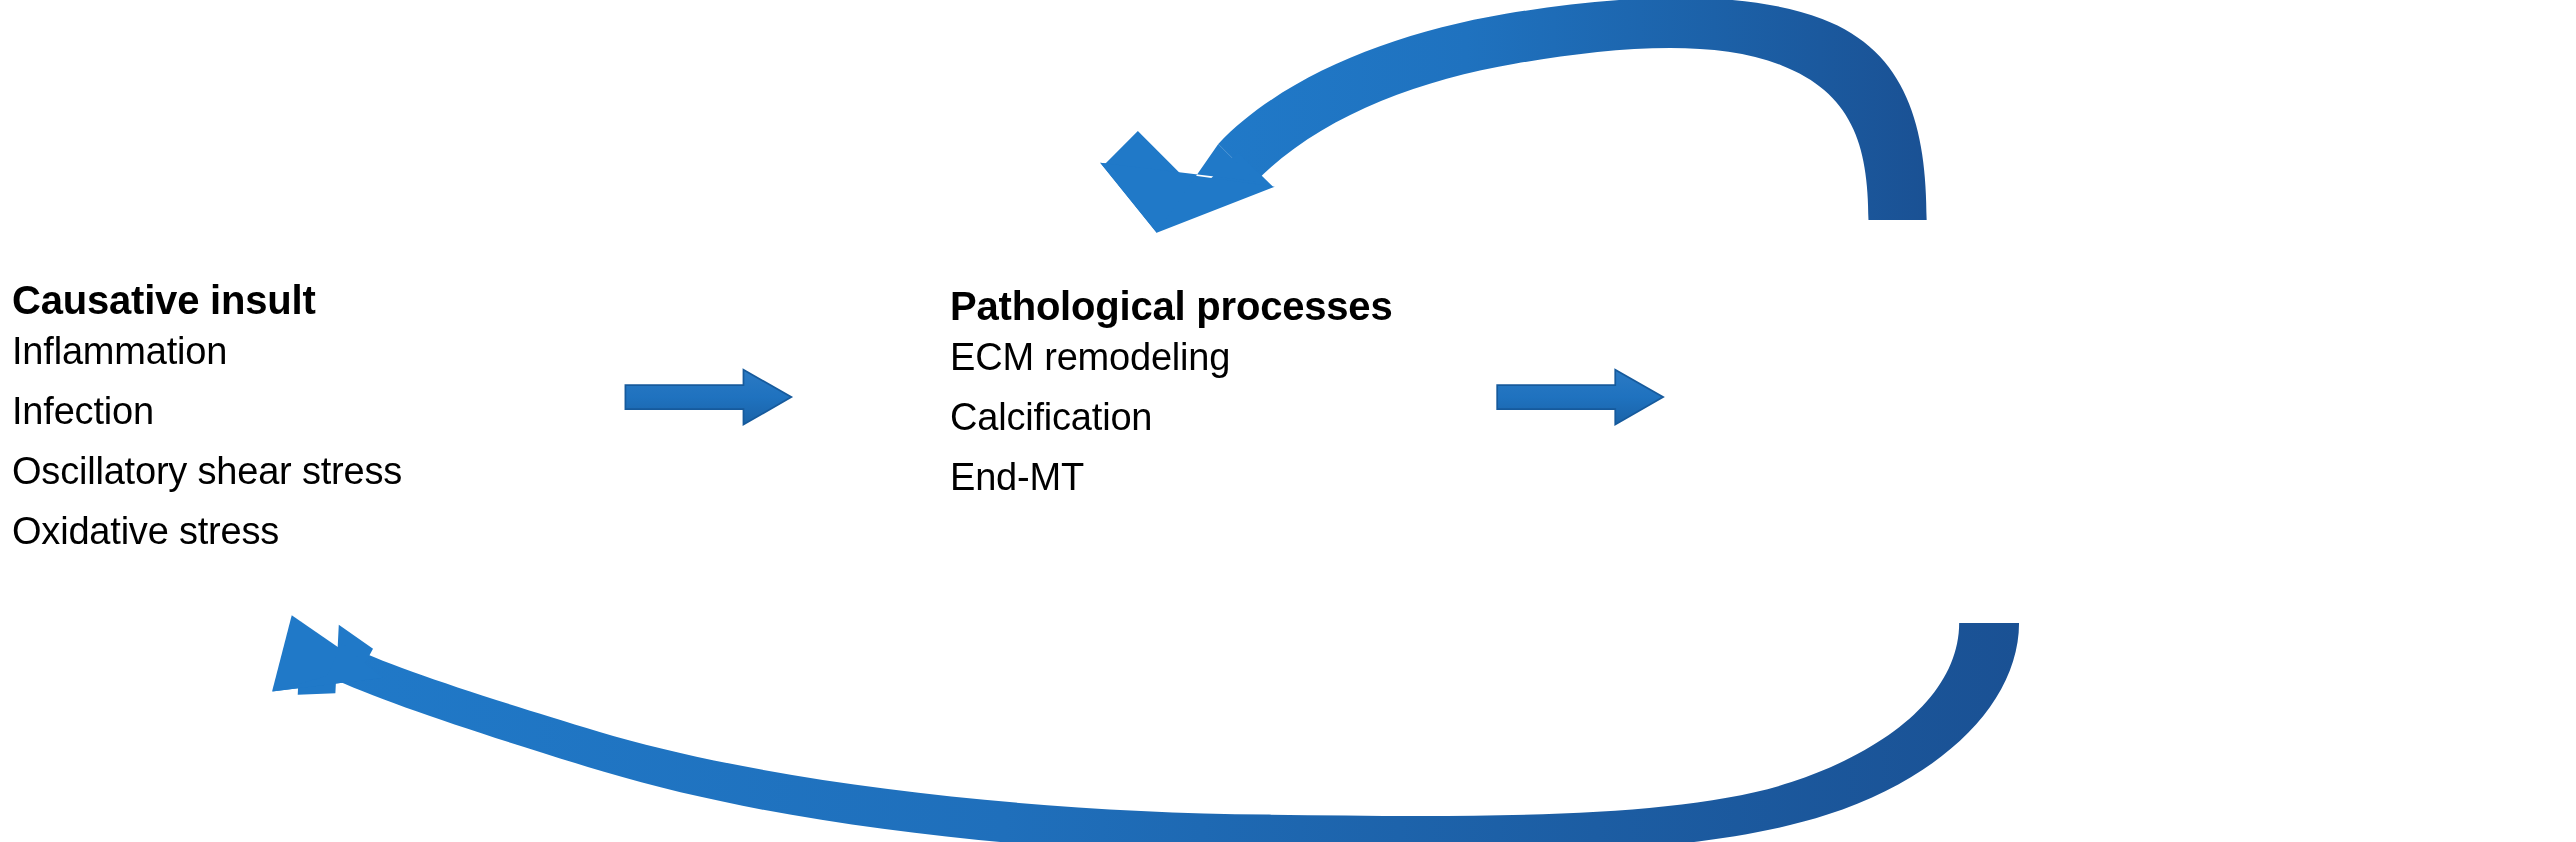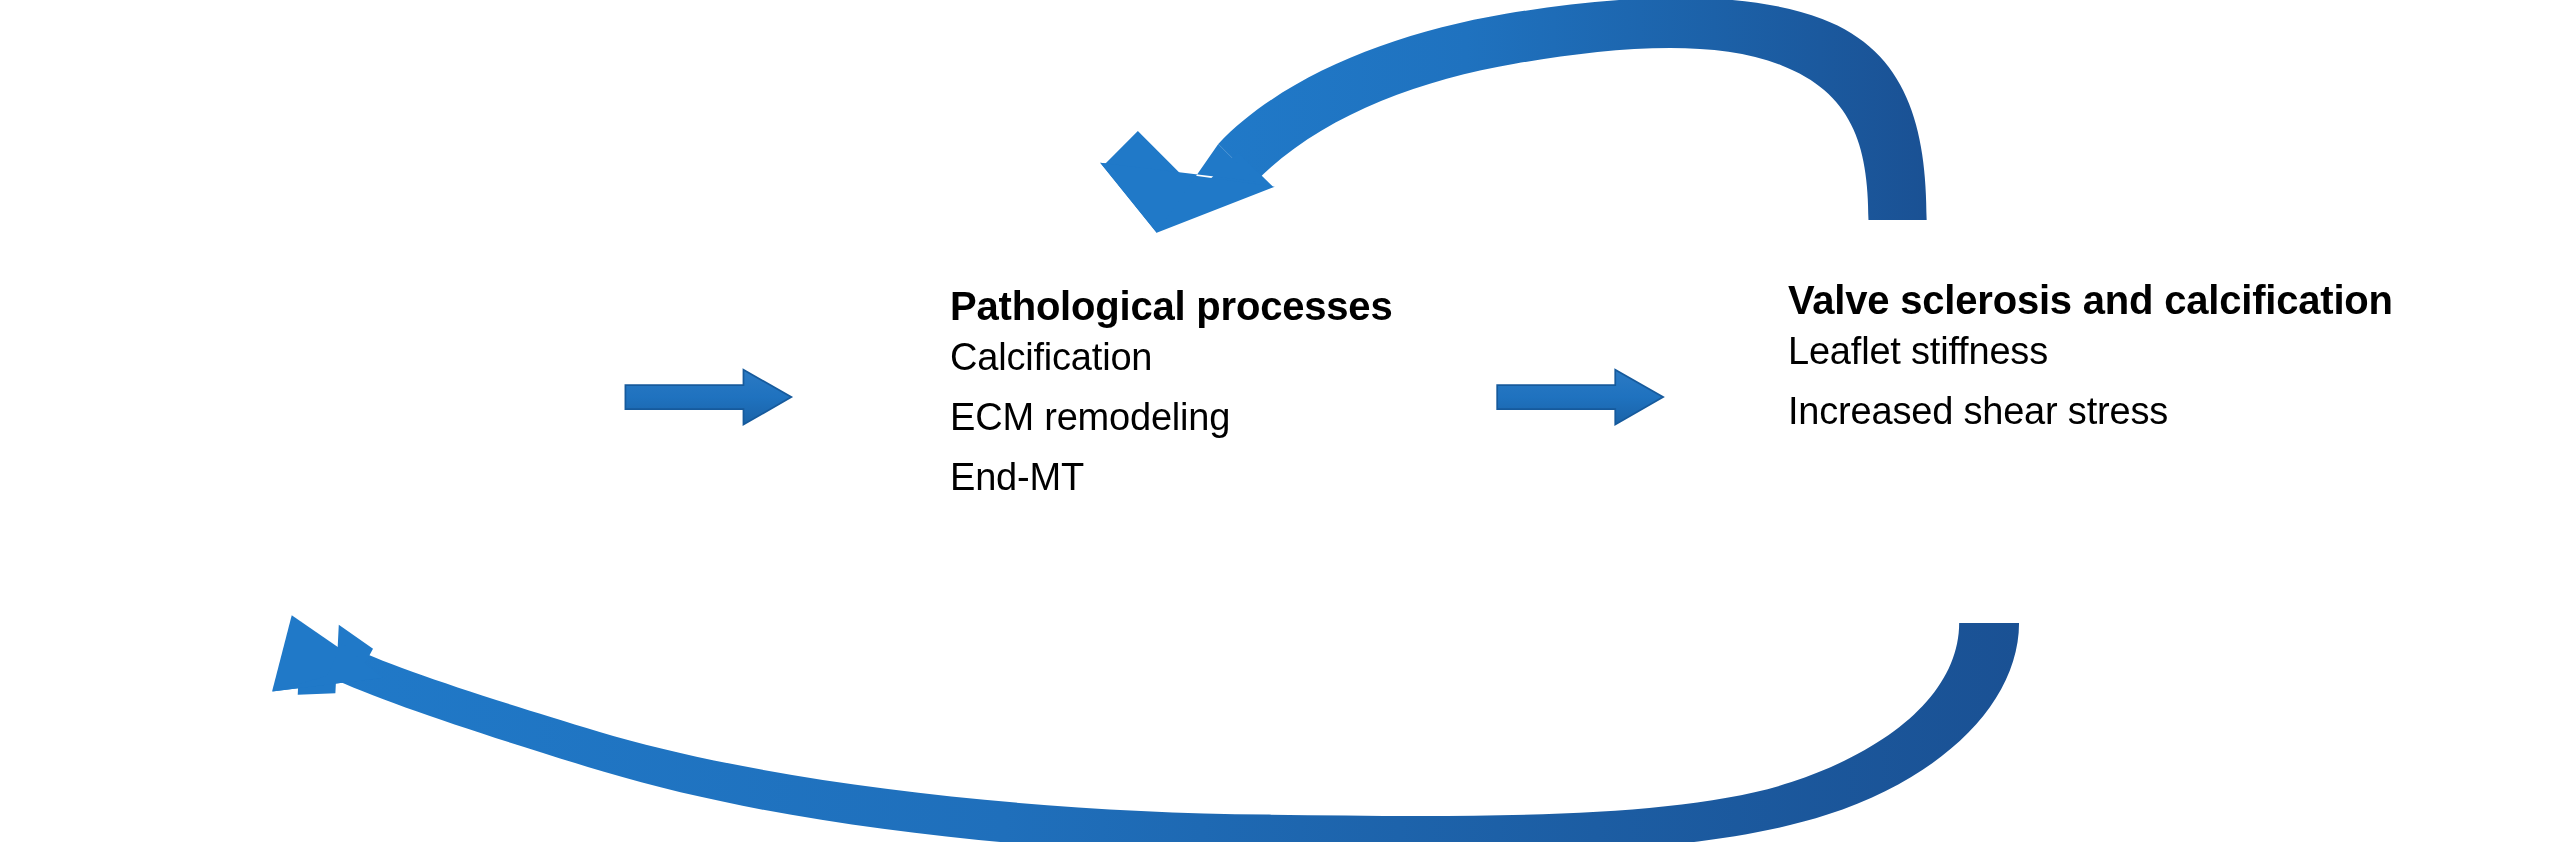--- a/index.html
+++ b/index.html
@@ -153,32 +153,34 @@
                L 1888,450
                L 1888,432
                L 1944,464
                L 1888,496
                L 1888,478
                L 1750,478
                Z"></path>
     </g>
   </svg>
 
+  <div class="column" id="col-causative">
+    <div class="col-heading">Causative insult</div>
+    <div class="col-items">
+      <div class="col-item">Inflammation</div>
+      <div class="col-item">Infection</div>
+      <div class="col-item">Oscillatory shear stress</div>
+      <div class="col-item">Oxidative stress</div>
+    </div>
+  </div>
 
   <div class="column" id="col-pathological">
     <div class="col-heading">Pathological processes</div>
     <div class="col-items">
+      <div class="col-item">ECM remodeling</div>
       <div class="col-item">Calcification</div>
-      <div class="col-item">ECM remodeling</div>
       <div class="col-item">End-MT</div>
     </div>
   </div>
 
-  <div class="column" id="col-valve">
-    <div class="col-heading">Valve sclerosis and calcification</div>
-    <div class="col-items">
-      <div class="col-item">Leaflet stiffness</div>
-      <div class="col-item">Increased shear stress</div>
-    </div>
-  </div>
 
 </div>
 
 
 </body></html>

